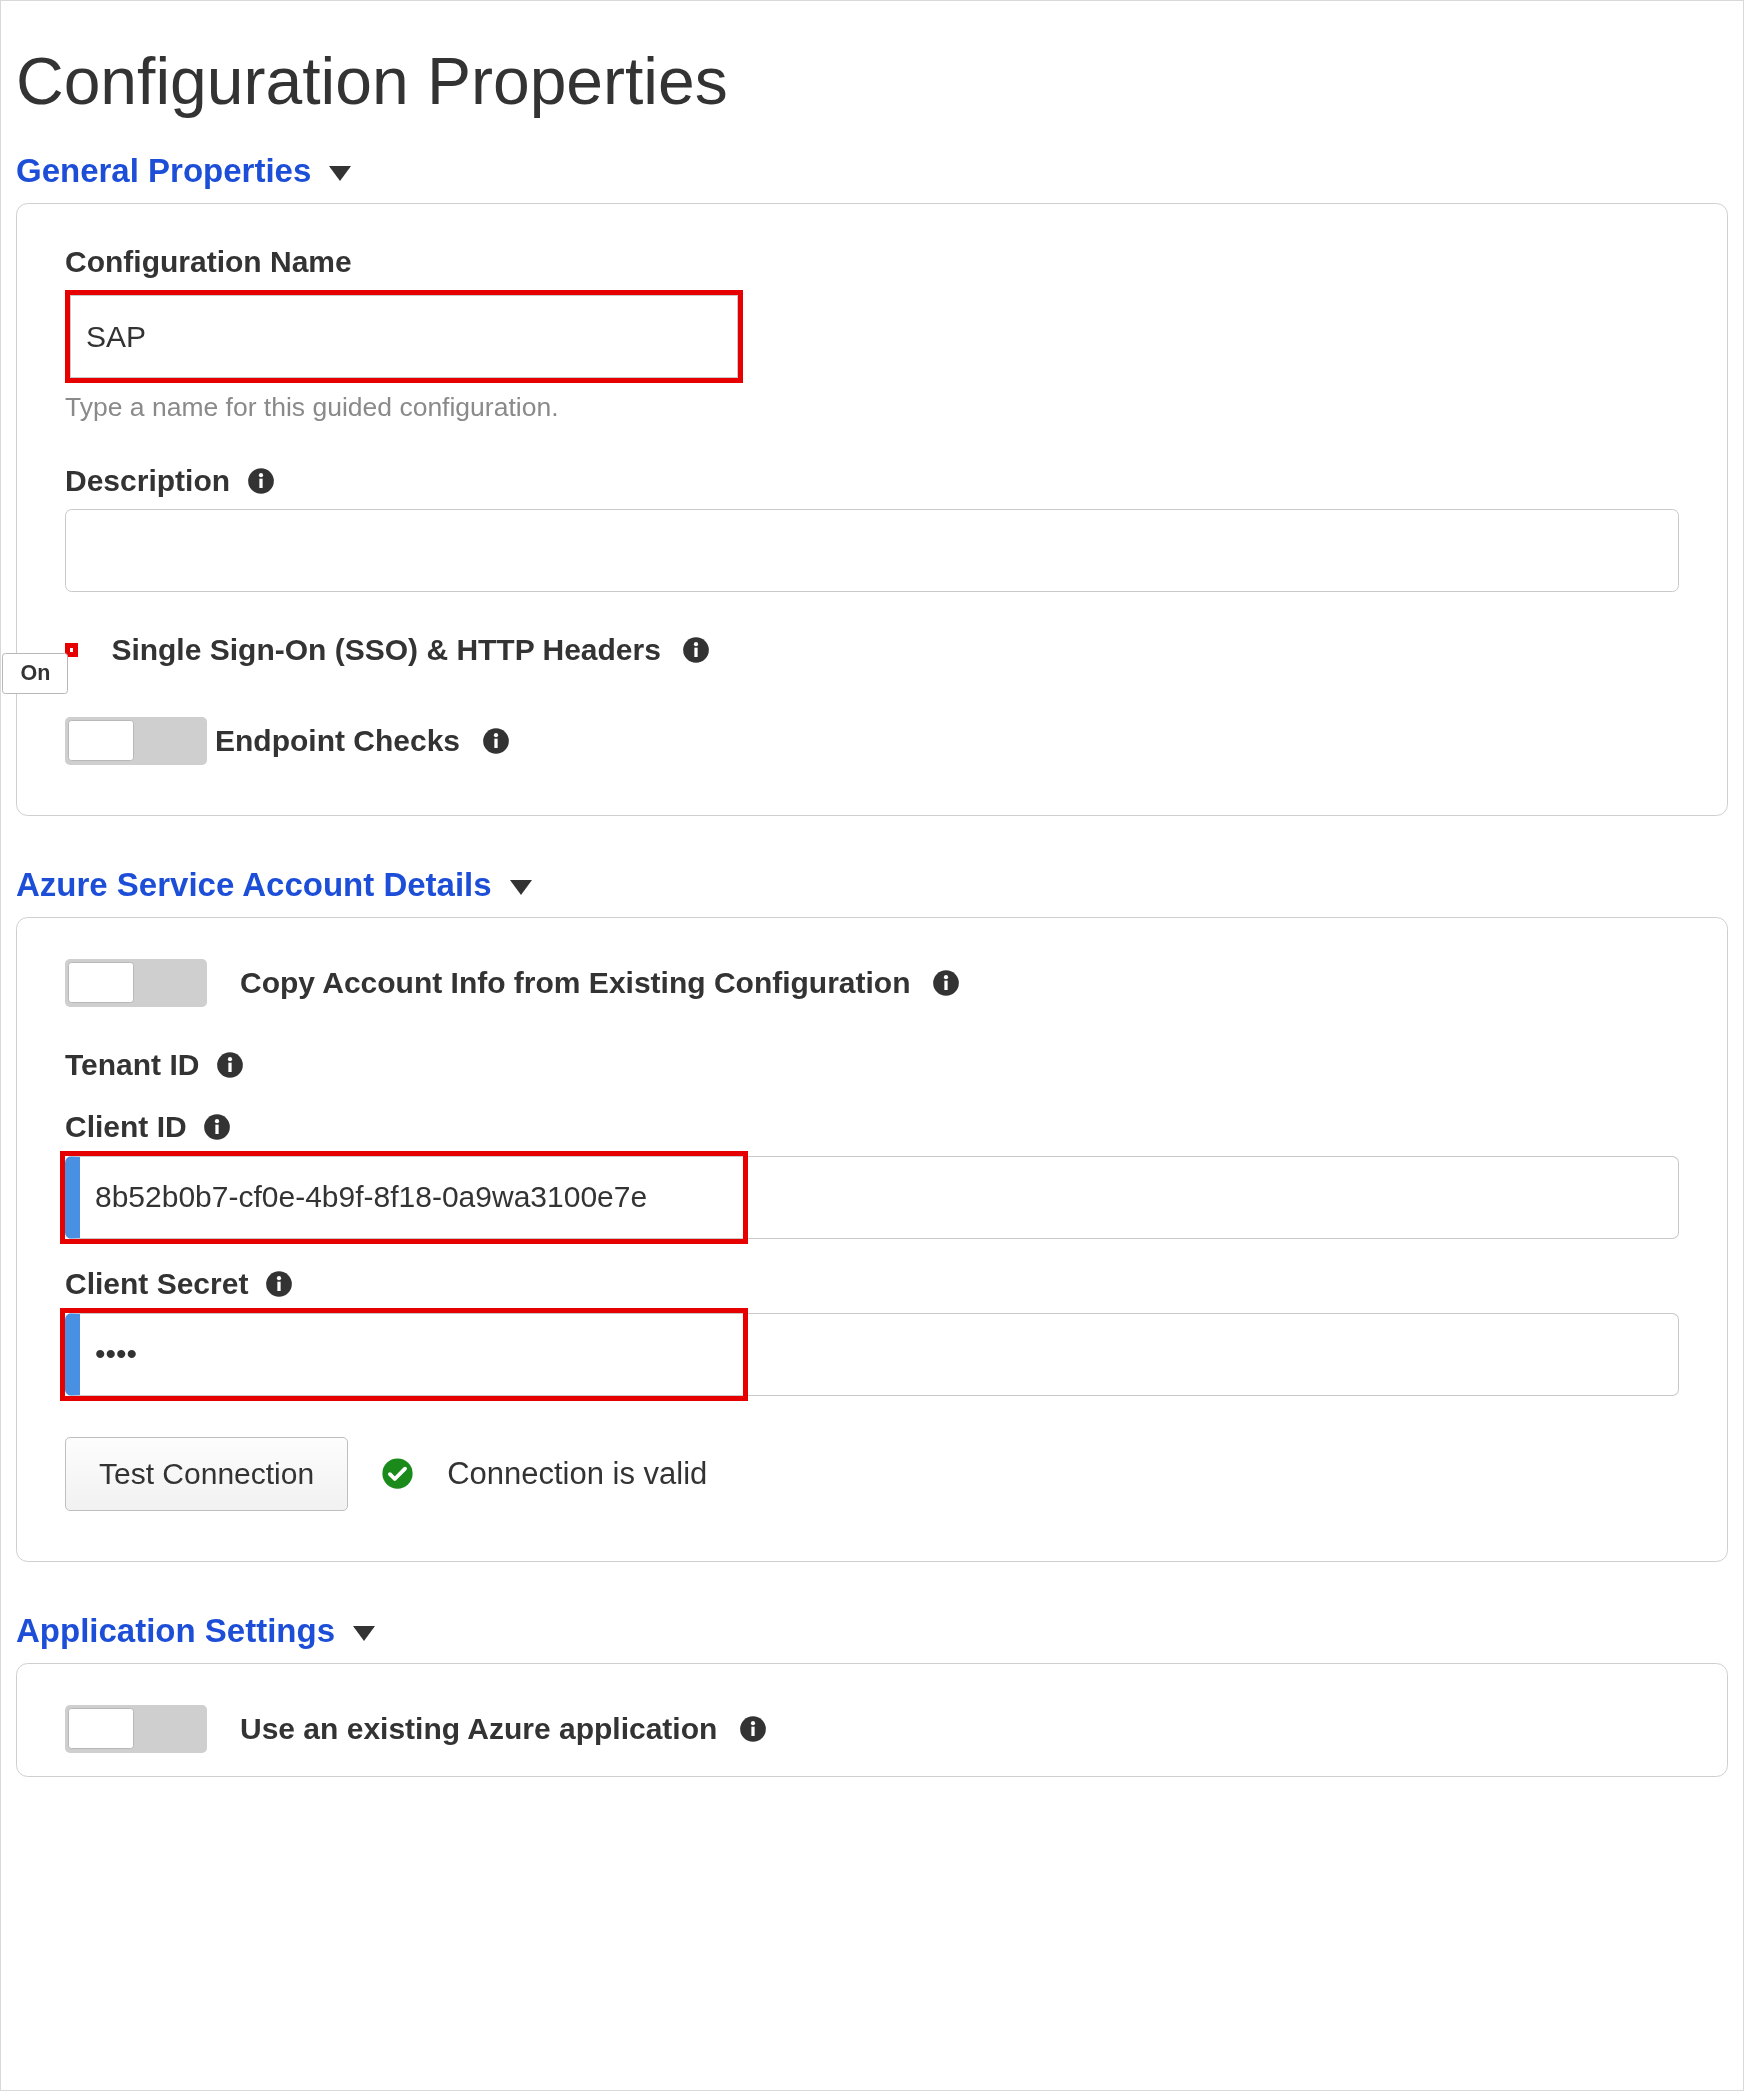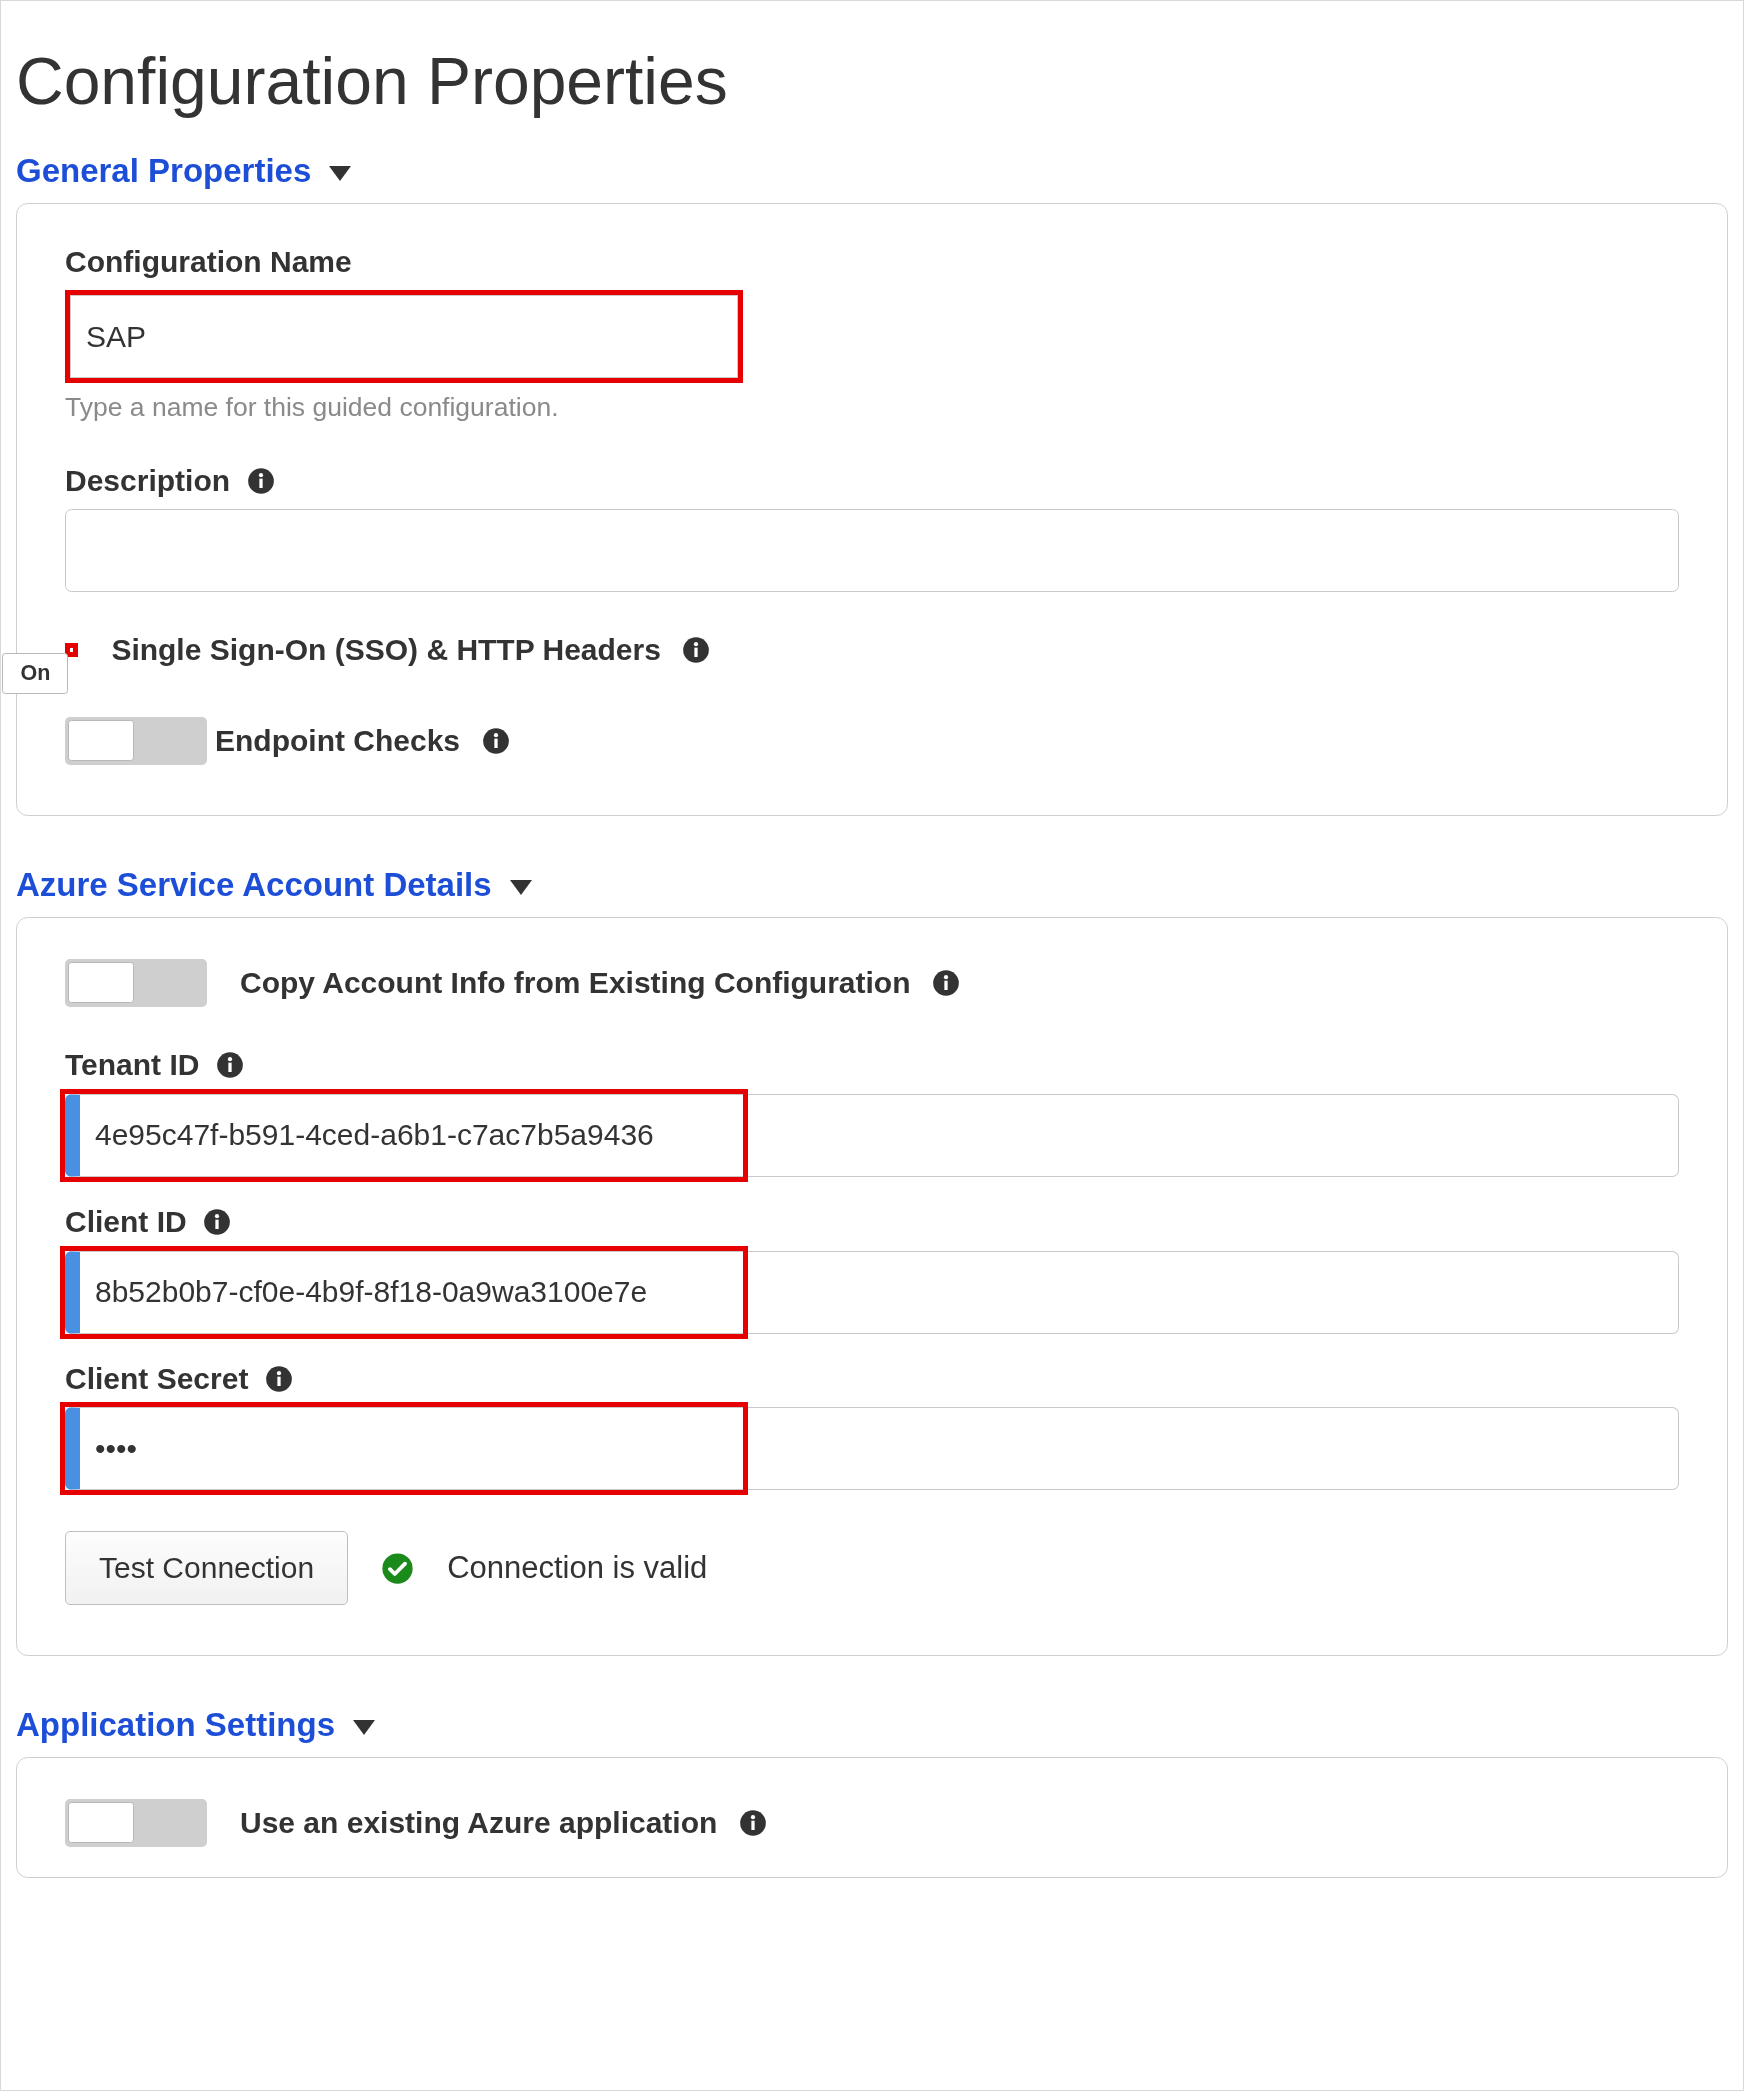--- a/index.html
+++ b/index.html
@@ -35,21 +35,21 @@
     border-right: 11.6px solid transparent;
     border-top: 15px solid #333;
     margin-top: 5px;
   }
   .panel {
     border: 1.7px solid #cfcfcf;
     border-radius: 11.6px;
     padding: 41px 48px 50px 48px;
     margin-bottom: 50px;
   }
-  .panel.tight { padding-bottom: 30px; }
+  .panel.tight { padding-bottom: 23px; }
 
   .field-label {
     font-size: 30px;
     font-weight: 700;
     color: #333;
     display: flex;
     align-items: center;
     gap: 16.5px;
     margin-bottom: 11.6px;
   }
@@ -267,24 +267,20 @@
   <div class="field-label">
     <span>Tenant ID</span>
     <span class="info-icon">
       <svg viewBox="0 0 24 24">
           <circle cx="12" cy="12" r="11" fill="#333"></circle>
           <rect x="10.6" y="10" width="2.8" height="8" fill="#fff"></rect>
           <circle cx="12" cy="7" r="1.8" fill="#fff"></circle>
         </svg>
     </span>
   </div>
-  <div style="position:relative;">
-    <input class="text-input left-stripe" value="4e95c47f-b591-4ced-a6b1-c7ac7b5a9436" style="">
-    <div class="red-box-block" style="position:absolute; left:-5px; top:-5px; width:688px; height:93px; pointer-events:none;"></div>
-  </div>
 
   <div class="field-spacer-sm"></div>
   <div class="field-label">
     <span>Client ID</span>
     <span class="info-icon">
       <svg viewBox="0 0 24 24">
           <circle cx="12" cy="12" r="11" fill="#333"></circle>
           <rect x="10.6" y="10" width="2.8" height="8" fill="#fff"></rect>
           <circle cx="12" cy="7" r="1.8" fill="#fff"></circle>
         </svg>

